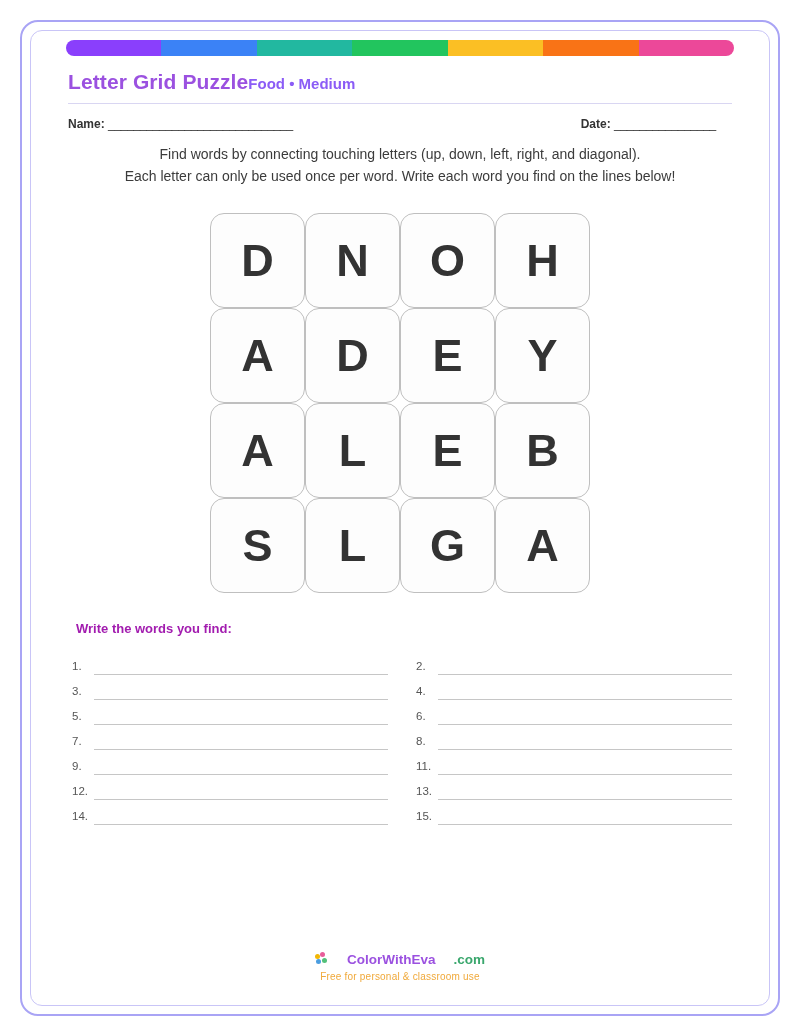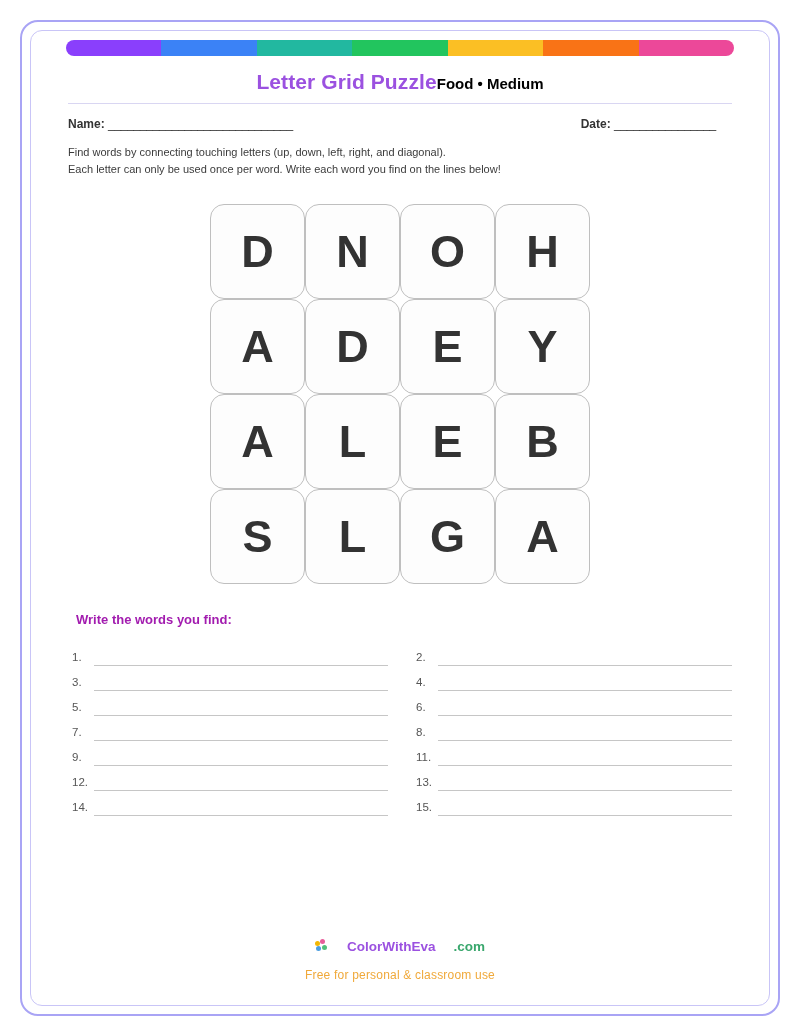--- a/index.html
+++ b/index.html
@@ -62,35 +62,35 @@
     margin: 0 20px 0 20px;
   }
   .colorbar .seg {
     flex: 1 1 0;
   }
 
   
   .title-row {
     display: flex;
     align-items: baseline;
-    justify-content: center;
+    justify-content: flex-start;
     margin: 14px 22px 13px 22px;
     padding-bottom: 9px;
     border-bottom: 1px solid #d9d6f2;
   }
   .title {
     font-size: 21px;
     font-weight: bold;
     color: #9b51e0;
     letter-spacing: 0.1px;
   }
   .subject {
     font-size: 15px;
     font-weight: bold;
-    color: #000000;
+    color: #8b5cf6;
   }
 
   
   .namedate {
     display: flex;
     justify-content: space-between;
     margin: 12px 38px 0 22px;
     font-size: 12px;
     color: #333333;
   }
@@ -98,23 +98,24 @@
     font-weight: bold;
   }
   .namedate .blank {
     font-weight: normal;
     letter-spacing: -0.3px;
   }
 
   
   .instructions {
     margin: 13px 22px 12px 22px;
-    font-size: 11px;
+    font-size: 14px;
     color: #3b3b3b;
     line-height: 1.55;
+    text-align: center;
   }
 
   
   .grid-wrap {
     display: flex;
     justify-content: center;
     margin-top: 26px;
   }
   .grid {
     display: grid;
@@ -182,22 +183,22 @@
     display: inline-flex;
     align-items: center;
     justify-content: center;
     gap: 18px;
     font-size: 13.5px;
     font-weight: bold;
   }
   .brand-color { color: #9b51e0; }
   .brand-com { color: #3aa76d; }
   .footer-sub {
-    margin-top: 11px;
-    font-size: 12px;
+    margin-top: 1px;
+    font-size: 10px;
     color: #f0a93a;
     letter-spacing: 0.2px;
   }
   .palette-icon {
     display: inline-block;
     width: 14px;
     height: 14px;
     position: relative;
   }
   .palette-icon i {

